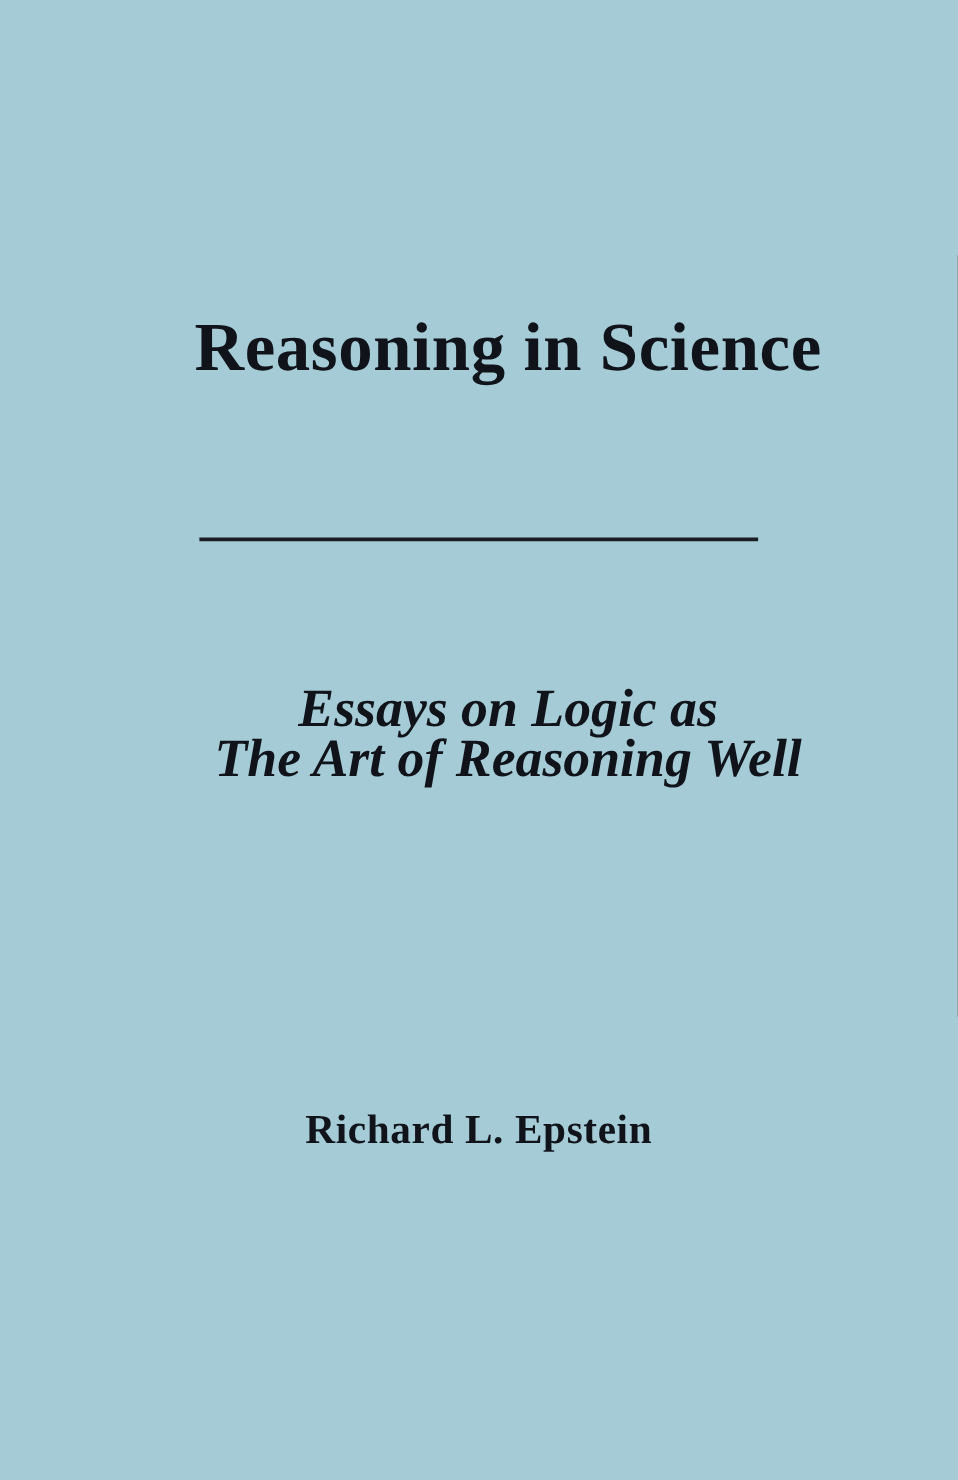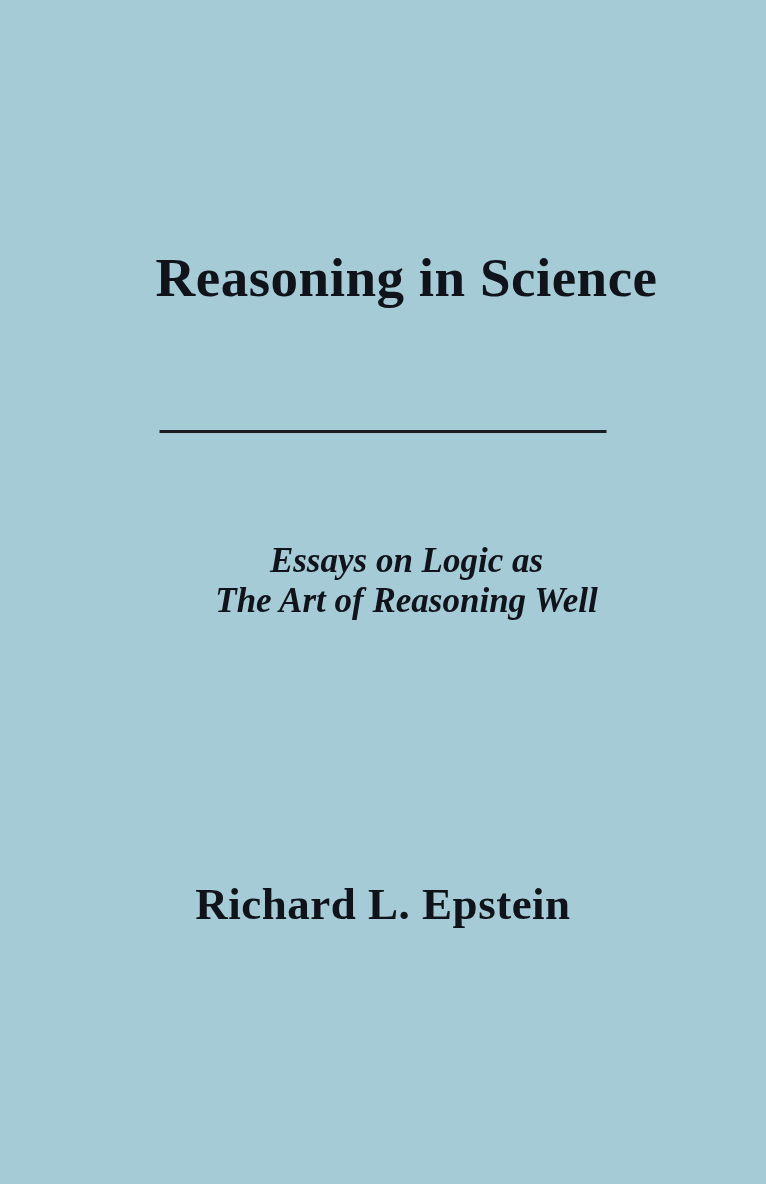--- a/index.html
+++ b/index.html
@@ -38,31 +38,31 @@
     background: #1a1d24; 
   }
   .subtitle {
     position: absolute;
     top: 512px;
     left: 0;
     width: 100%;
     text-align: center;
     font-weight: bold;
     font-style: italic;
-    font-size: 35px;
+    font-size: 43px;
     line-height: 40px;
   }
   .author {
     position: absolute;
     top: 882px;
     left: 0;
     width: 100%;
     text-align: center;
     font-weight: bold;
-    font-size: 45px;
+    font-size: 33px;
     line-height: 44px;
     letter-spacing: 0.5px;
   }
   .line { display: block; padding-left: 47px; }
 </style>
 </head>
 <body>
 
 <div class="cover" style="background: rgb(164, 203, 214); color: rgb(16, 19, 26);">
 

